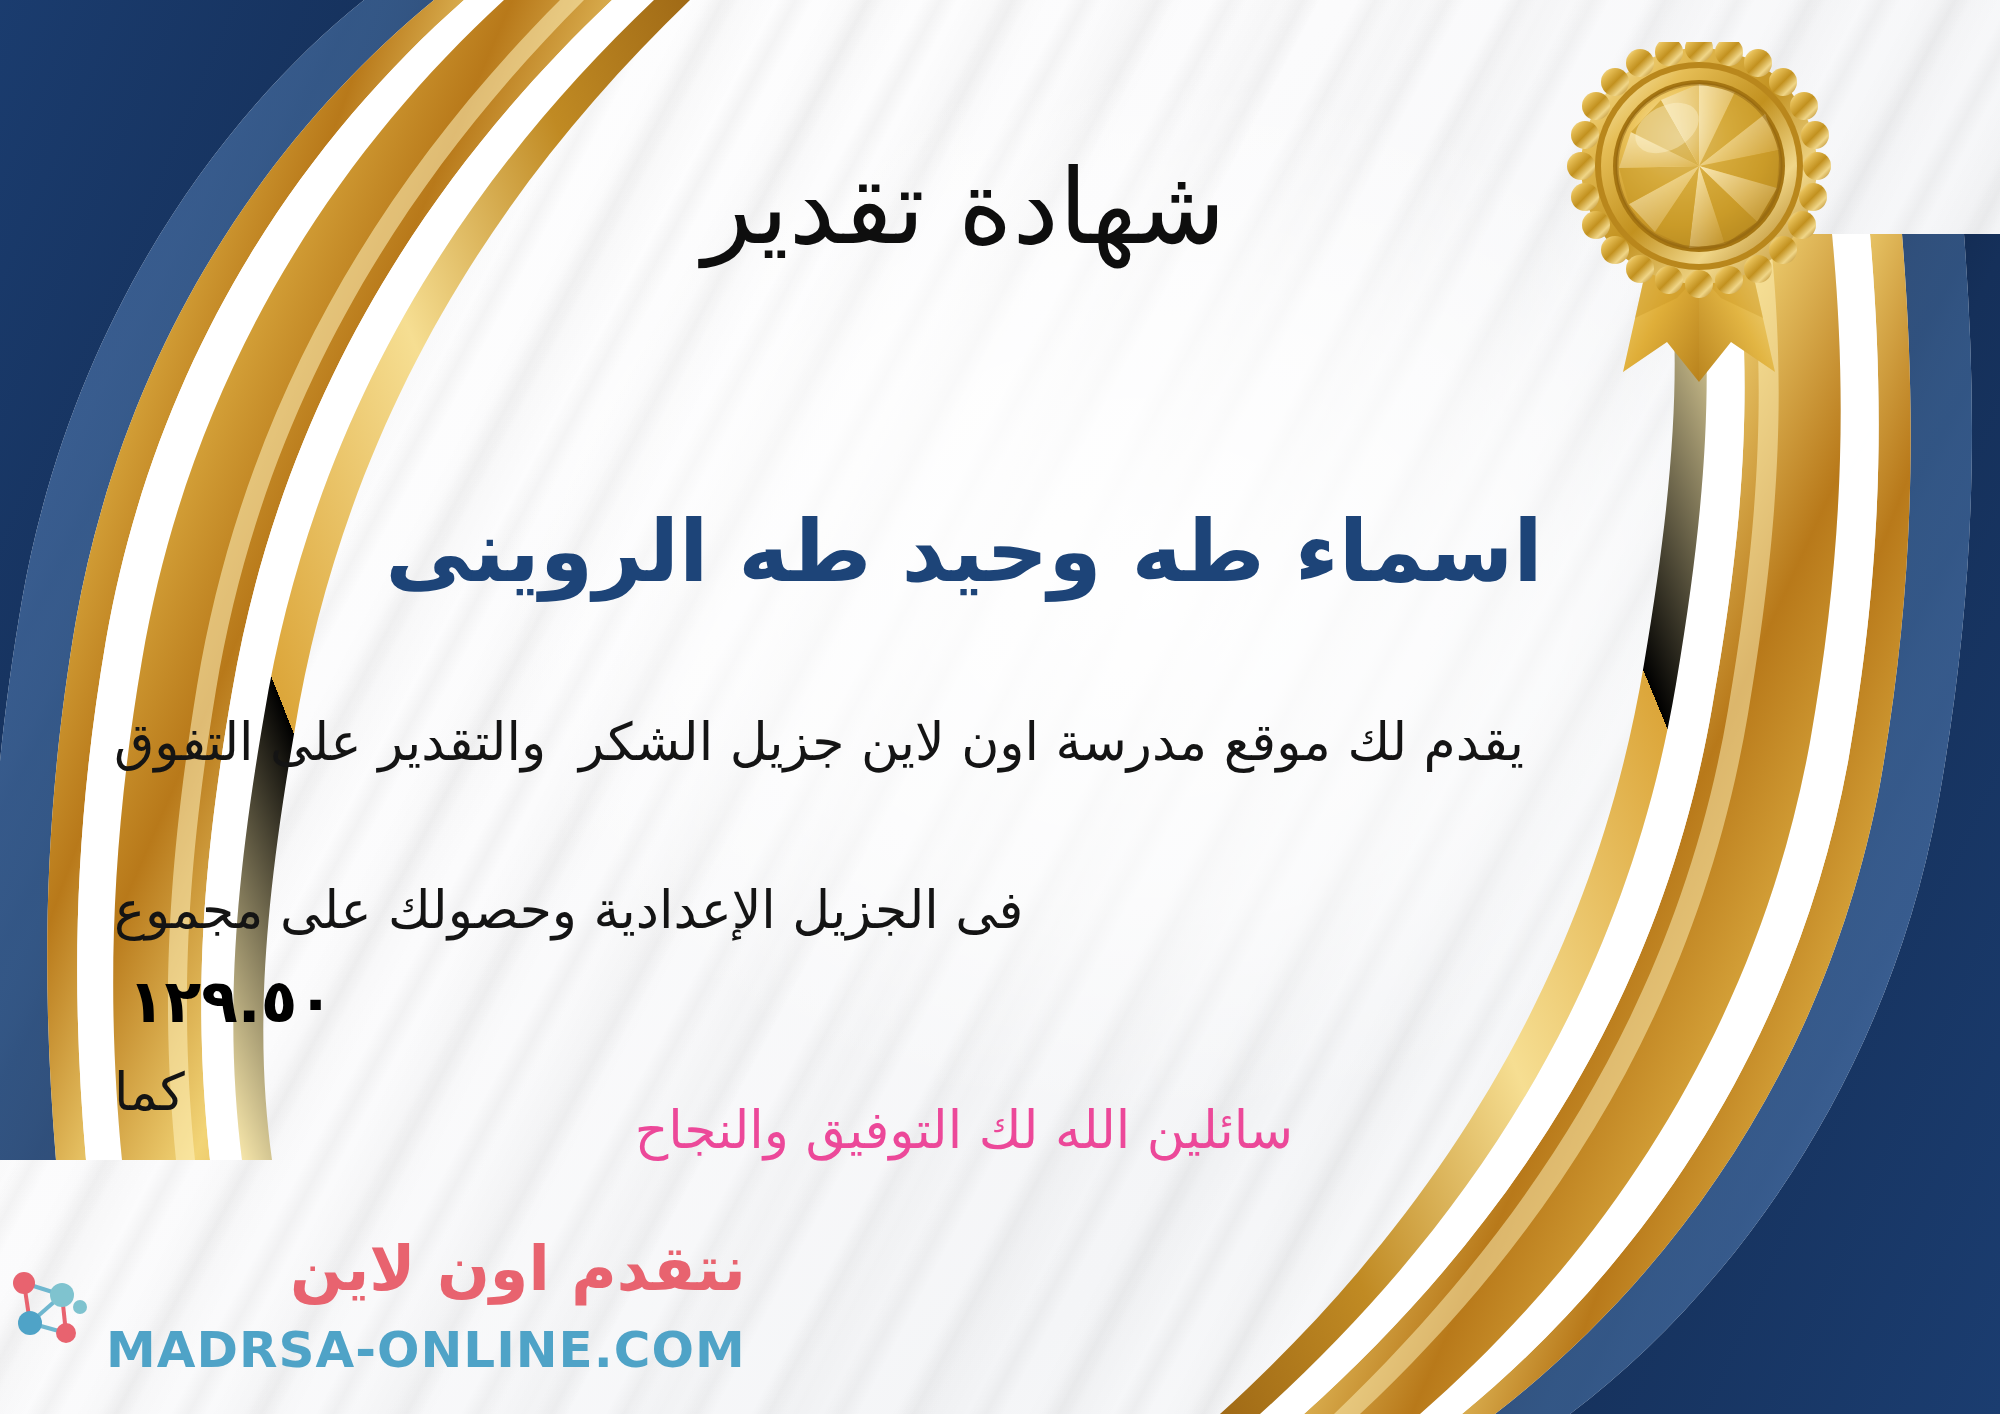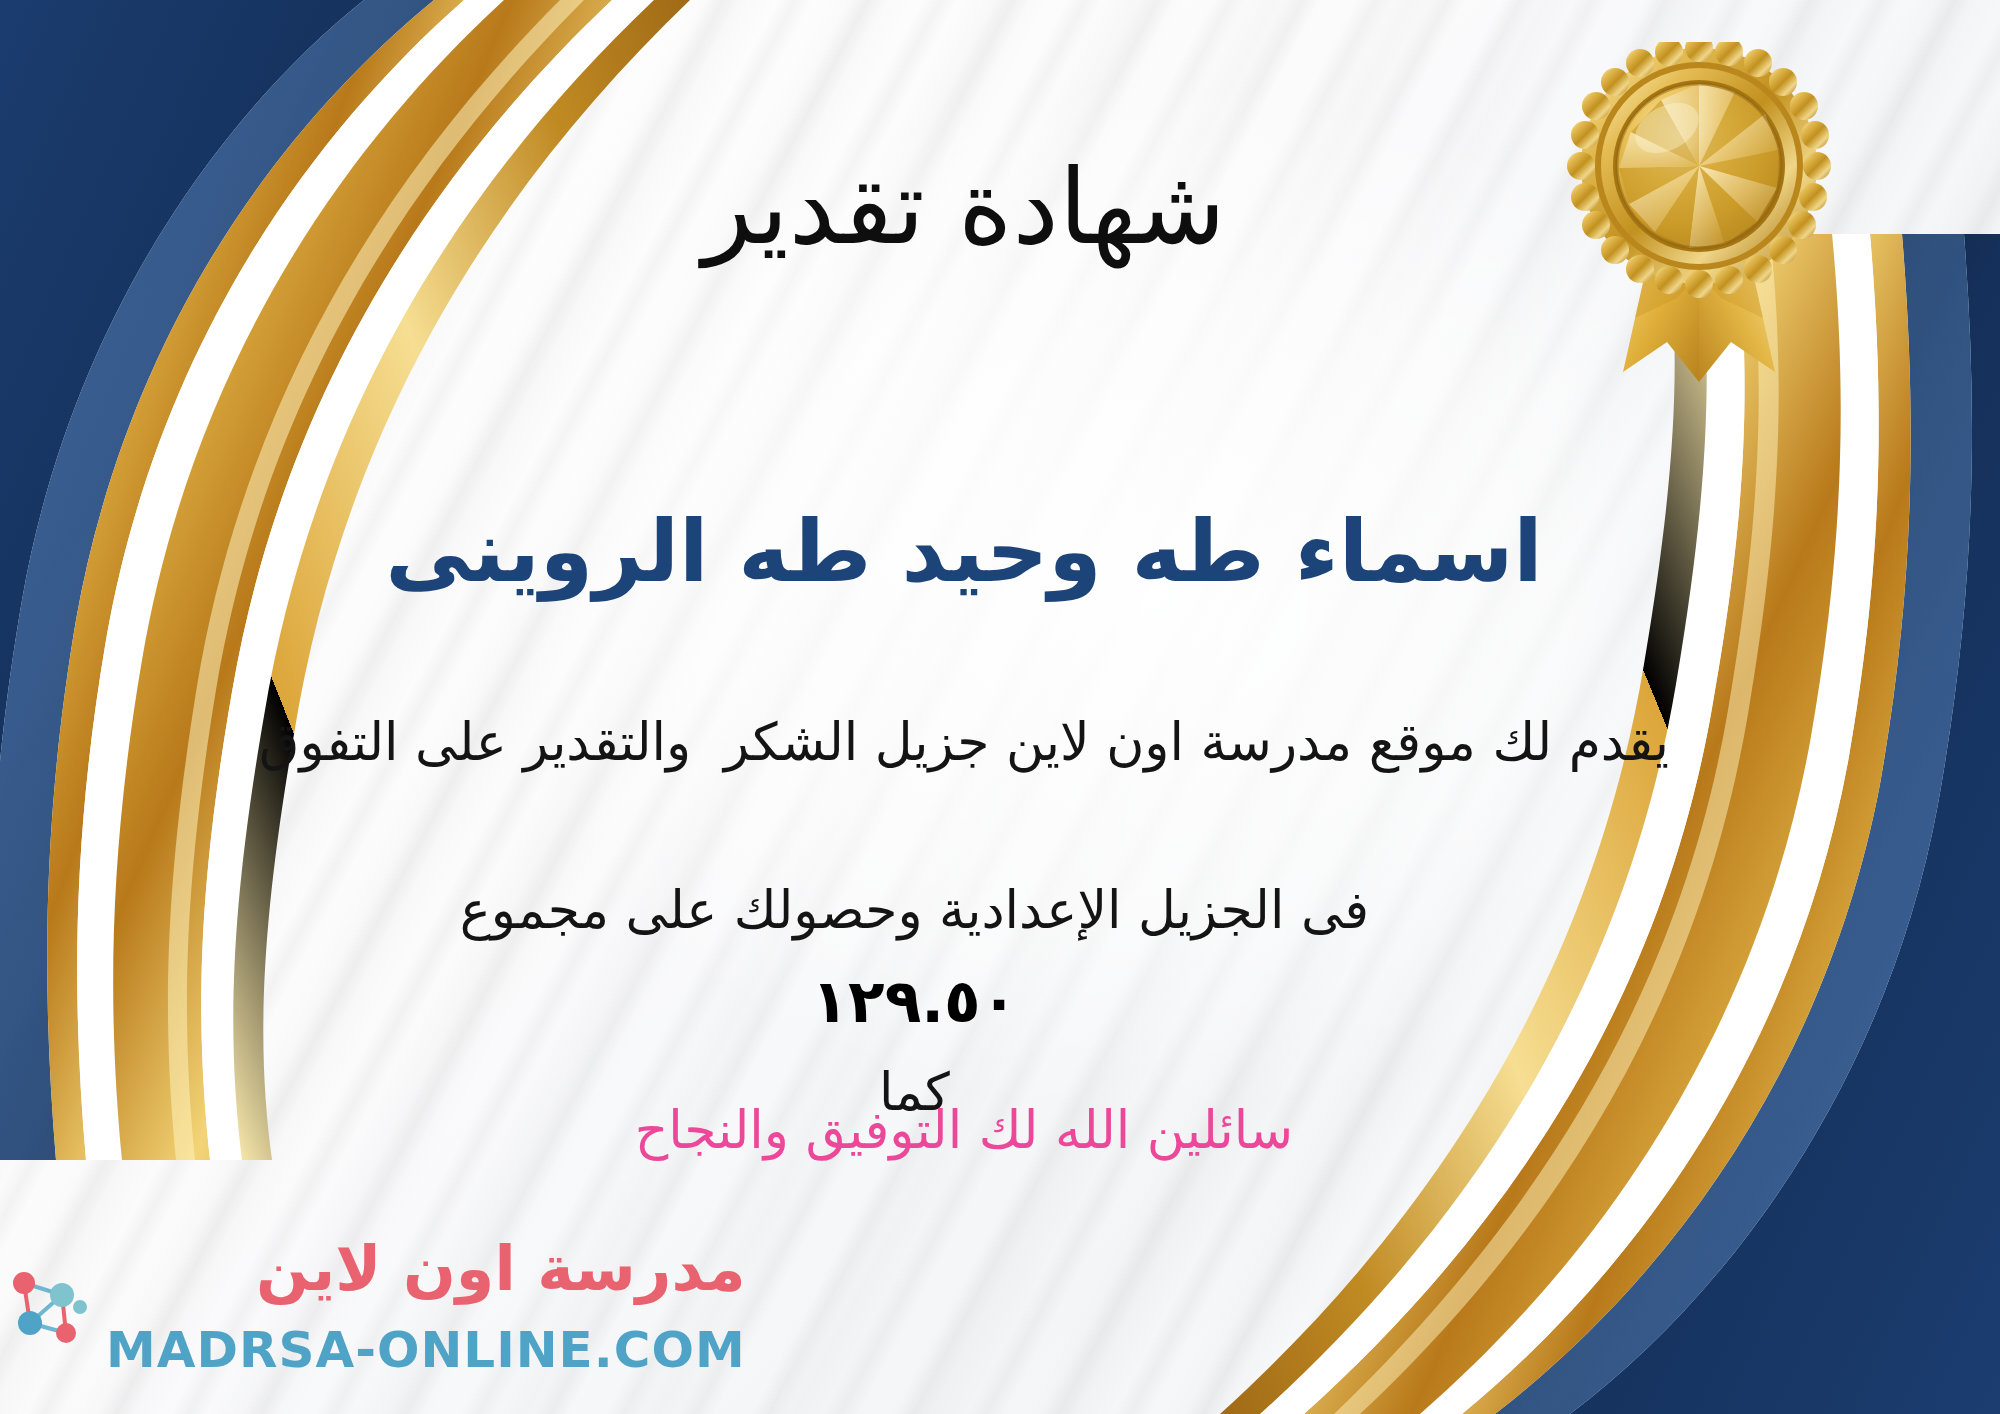--- a/index.html
+++ b/index.html
@@ -75,21 +75,21 @@
     top:500px;left:0;width:2000px;
     text-align:center;
     font-size:86px;
     font-weight:700;
     color:#1d4478;
     line-height:1.2;
   }
   .body{
     position:absolute;
     top:700px;left:150px;width:1700px;
-    text-align:center;
+    text-align:left;
     color:#141414;
     font-size:52px;
     line-height:1.62;
     font-weight:400;
   }
   .body .line{white-space:pre-wrap;}
   .score{
     color:#000000;
     font-weight:700;
     font-size:60px;
@@ -307,21 +307,21 @@
       <span>فى الجزيل الإعدادية وحصولك على مجموع</span>
       <span class="score">١٢٩.٥٠</span>
       <span>كما</span>
     </div>
   </div>
 
   <div class="closing">سائلين الله لك التوفيق  والنجاح</div>
 
   <div class="brand">
     <div class="brand-text">
-      <div class="brand-ar">مدرسة اون لاين</div>
+      <div class="brand-ar">نتقدم اون لاين</div>
       <div class="brand-url">MADRSA-ONLINE.COM</div>
     </div>
     <svg class="brand-mark" viewBox="0 0 86 92">
       <line x1="20" y1="22" x2="58" y2="34" stroke="#6fb7cf" stroke-width="4"></line>
       <line x1="58" y1="34" x2="26" y2="62" stroke="#6fb7cf" stroke-width="4"></line>
       <line x1="26" y1="62" x2="62" y2="72" stroke="#6fb7cf" stroke-width="4"></line>
       <line x1="20" y1="22" x2="26" y2="62" stroke="#e8636f" stroke-width="4"></line>
       <line x1="58" y1="34" x2="62" y2="72" stroke="#e8636f" stroke-width="4"></line>
       <circle cx="20" cy="22" r="11" fill="#e8636f"></circle>
       <circle cx="58" cy="34" r="12" fill="#7fc3cf"></circle>

